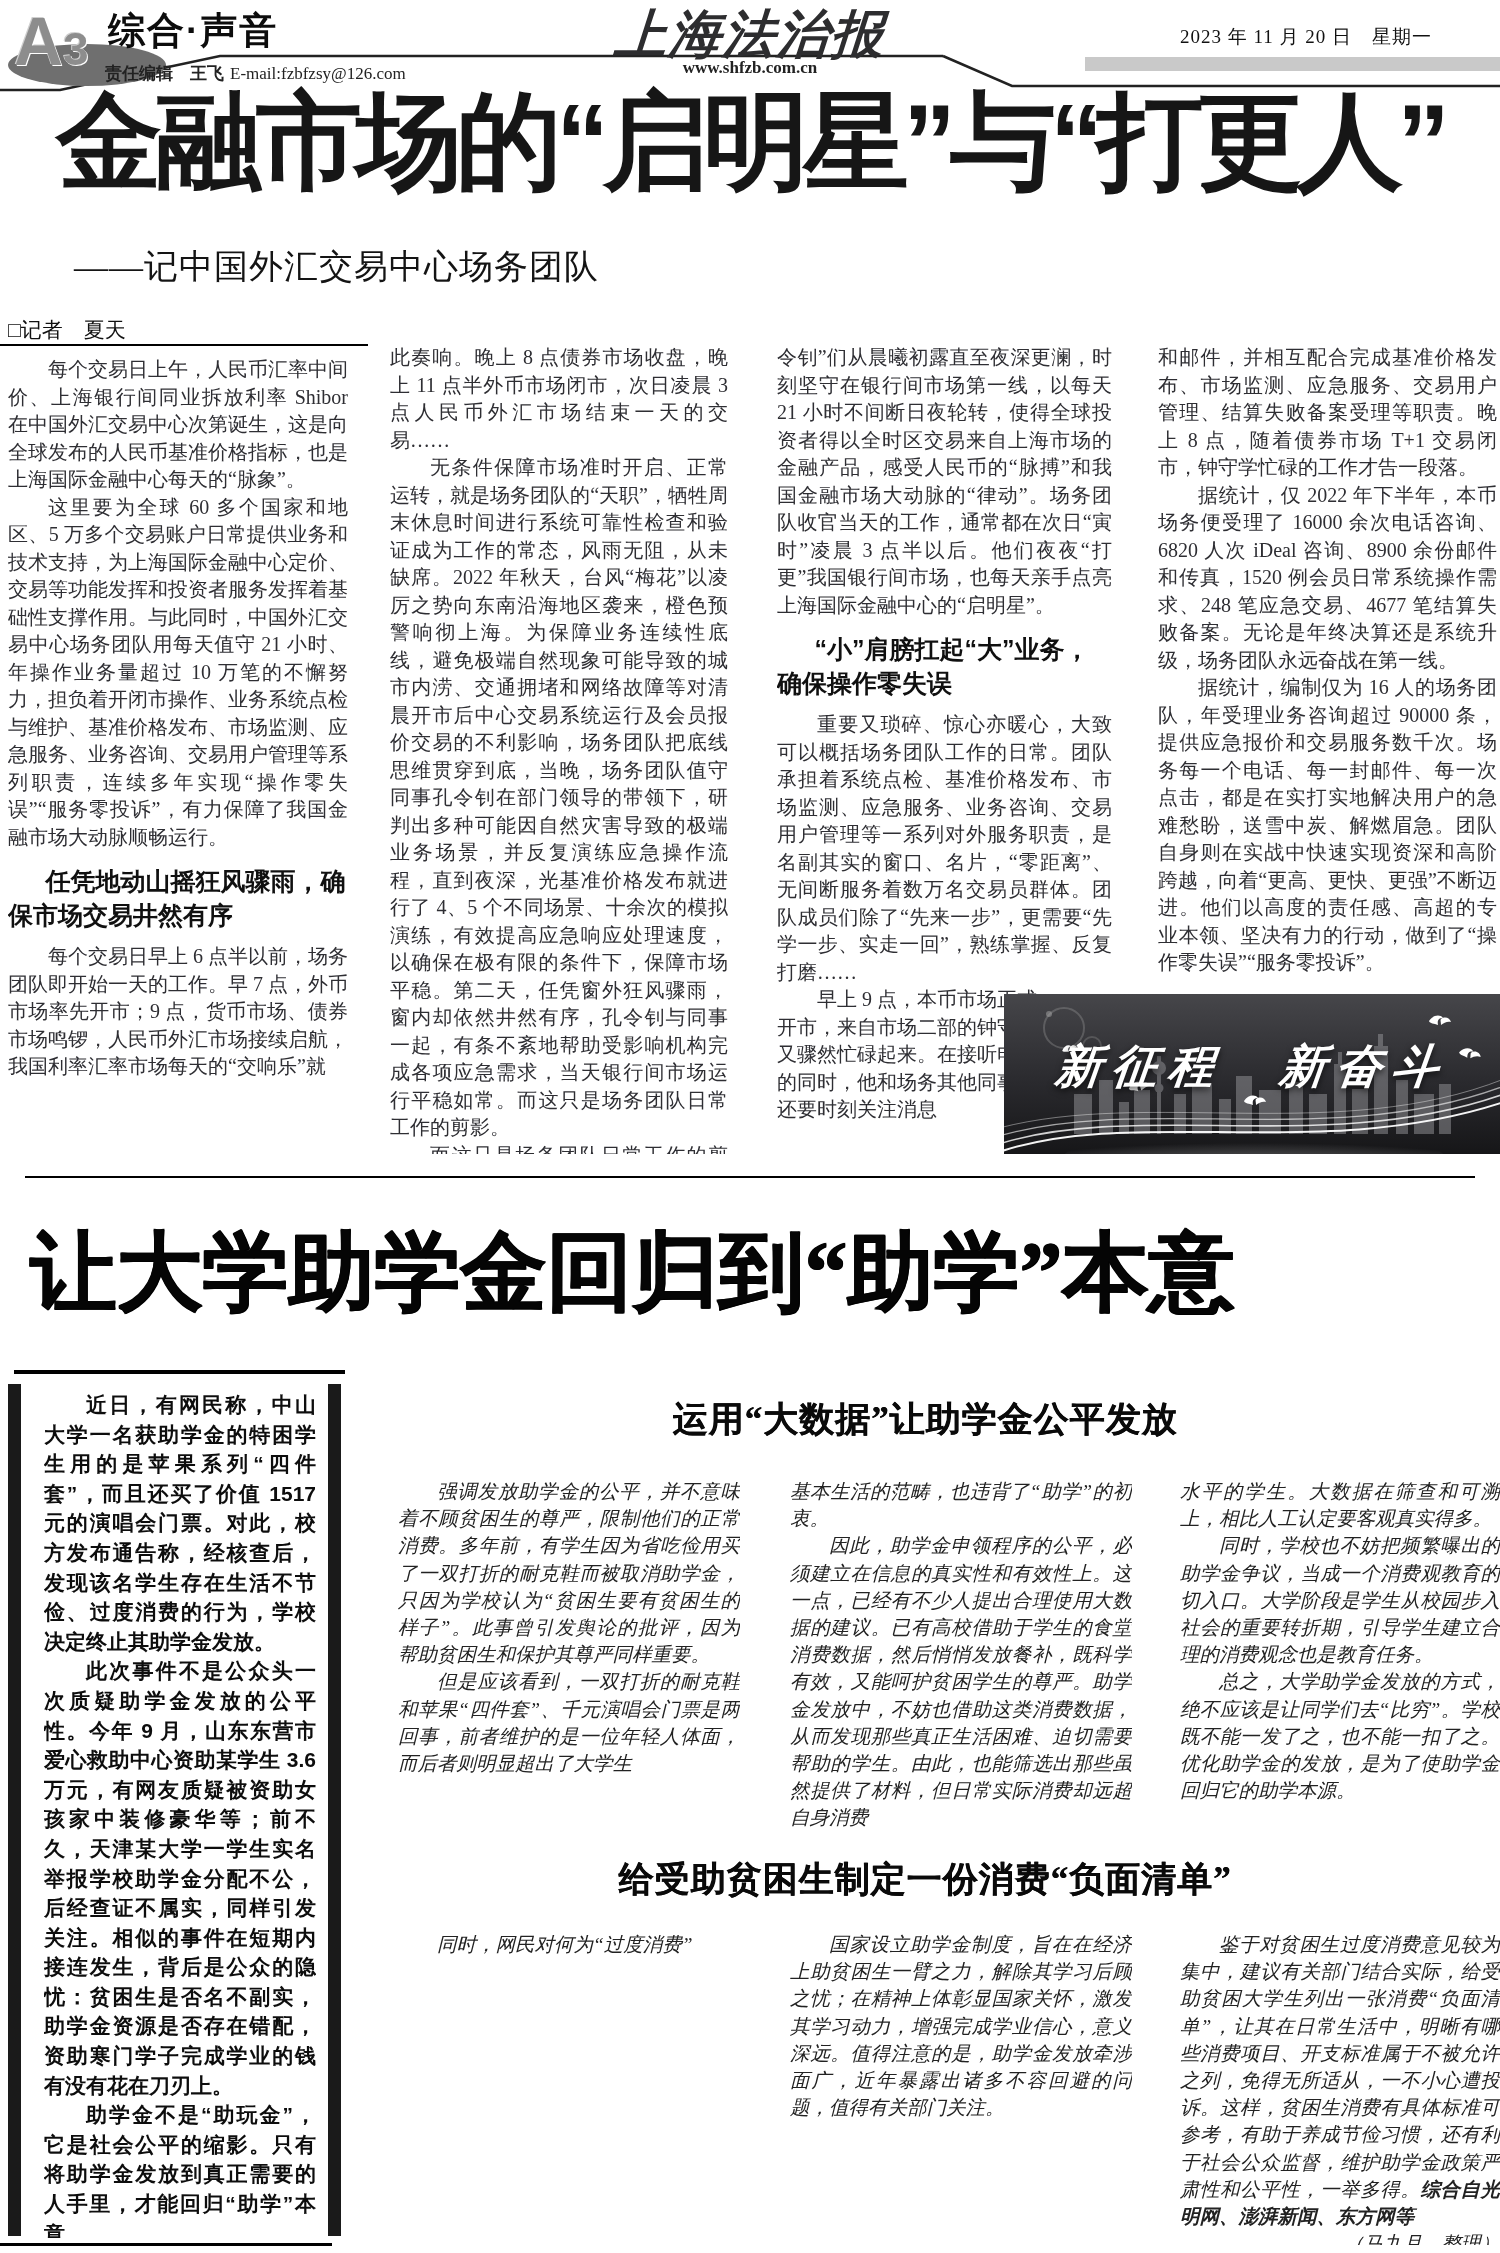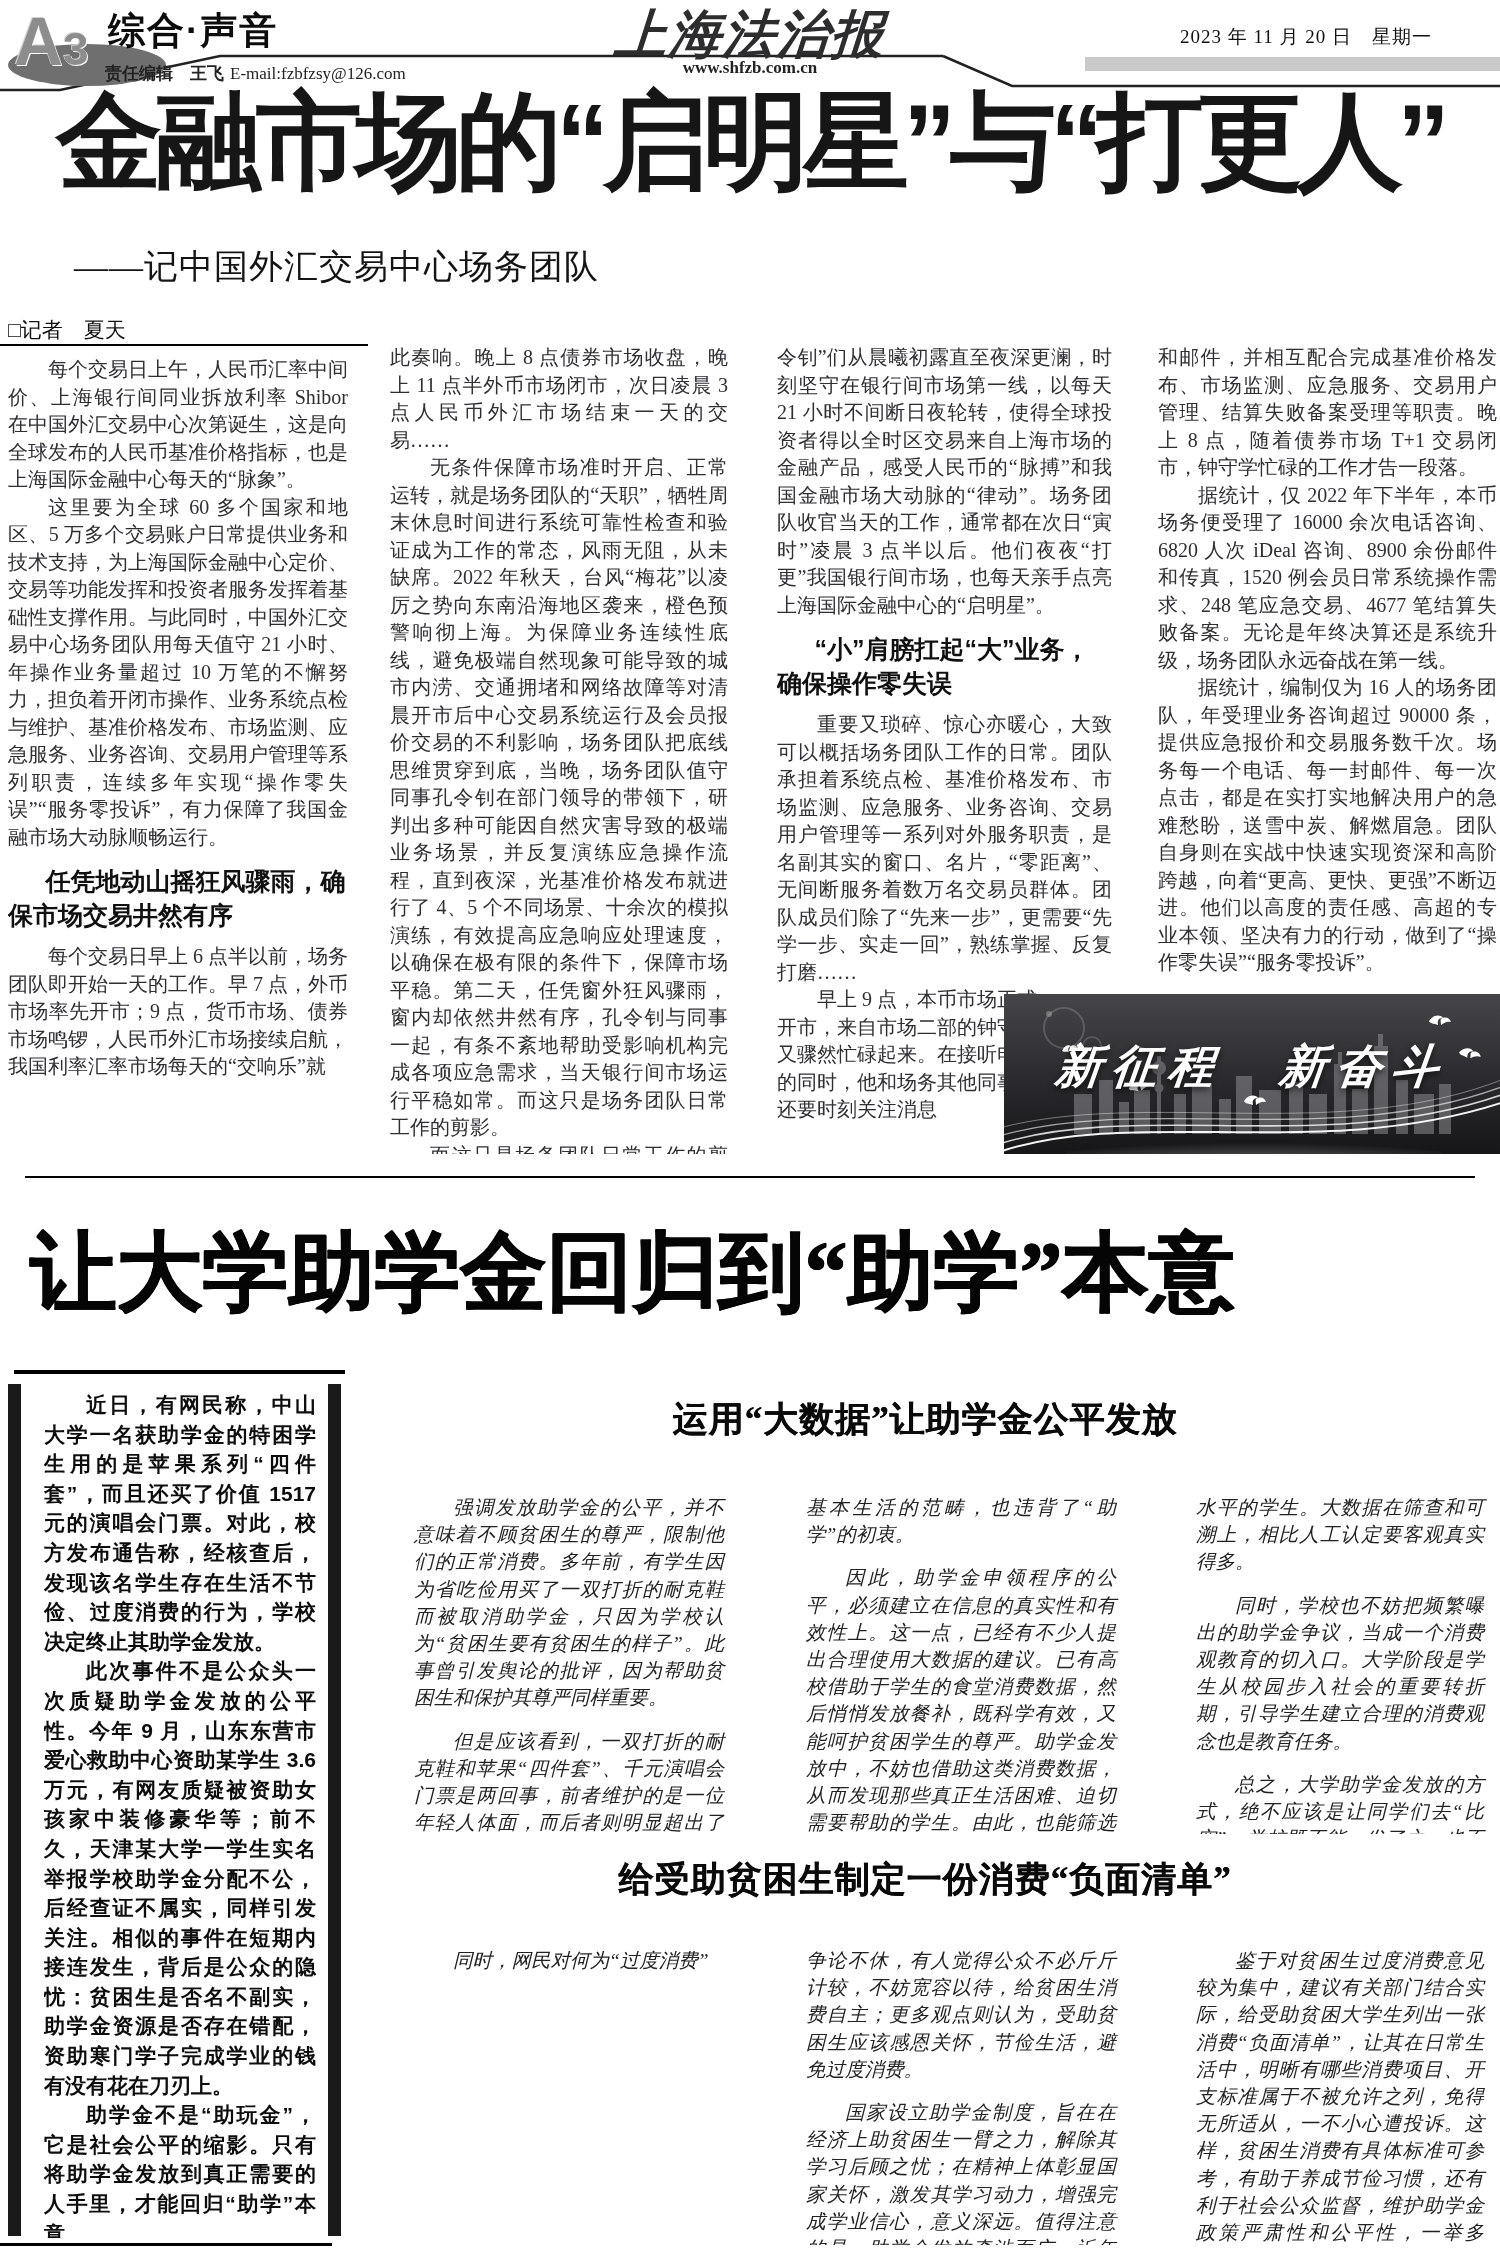--- a/index.html
+++ b/index.html
@@ -60,21 +60,21 @@
   .leftbox-text{left:44px;top:1390px;width:272px;height:848px;overflow:hidden;
                 font-family:"Liberation Sans",sans-serif;font-weight:bold;
                 font-size:21px;line-height:29.6px;text-align:justify;color:#0d0d0d;}
   .leftbox-text p{margin:0;text-indent:2em;}
 
   .sec-heading{width:1150px;left:350px;text-align:center;font-weight:900;font-size:35px;
                color:#0a0a0a;letter-spacing:1px;text-shadow:0.5px 0 #000;}
   .sh1{top:1396px;} .sh2{top:1856px;}
   .seccol{font-style:italic;font-size:19.5px;line-height:27.2px;text-align:justify;
           overflow:hidden;color:#222;}
-  .seccol p{margin:16px;text-indent:2em;}
+  .seccol p{margin:0;text-indent:2em;}
   .s1{top:1478px;height:356px;} .s2{top:1931px;height:314px;}
   .colA{left:398px;width:342px;} .colB{left:790px;width:342px;} .colC{left:1180px;width:320px;}
   .seccol .editor{float:right;font-style:italic;}
   .seccol b{font-weight:bold;}
 </style>
 </head>
 <body>
 
 <div class="page">
 
@@ -208,20 +208,19 @@
       <p style="text-indent: 0px;">水平的学生。大数据在筛查和可溯上，相比人工认定要客观真实得多。</p>
       <p>同时，学校也不妨把频繁曝出的助学金争议，当成一个消费观教育的切入口。大学阶段是学生从校园步入社会的重要转折期，引导学生建立合理的消费观念也是教育任务。</p>
       <p>总之，大学助学金发放的方式，绝不应该是让同学们去“比穷”。学校既不能一发了之，也不能一扣了之。优化助学金的发放，是为了使助学金回归它的助学本源。</p>
     </div>
 
   <div class="abs sec-heading sh2">给受助贫困生制定一份消费“负面清单”</div>
   <div class="abs seccol s2 colA">
       <p>同时，网民对何为“过度消费”</p>
     </div>
   <div class="abs seccol s2 colB">
-      <p style="text-indent: 0px;">争论不休，有人觉得公众不必斤斤计较，不妨宽容以待，给贫困生消费自主；更多观点则认为，受助贫困生应该感恩关怀，节俭生活，避免过度消费。</p>
       <p>国家设立助学金制度，旨在在经济上助贫困生一臂之力，解除其学习后顾之忧；在精神上体彰显国家关怀，激发其学习动力，增强完成学业信心，意义深远。值得注意的是，助学金发放牵涉面广，近年暴露出诸多不容回避的问题，值得有关部门关注。</p>
     </div>
   <div class="abs seccol s2 colC">
       <p><span>鉴于对贫困生过度消费意见较为集中，建议有关部门结合实际，给受助贫困大学生列出一张消费“负面清单”，让其在日常生活中，明晰有哪些消费项目、开支标准属于不被允许之列，免得无所适从，一不小心遭投诉。这样，贫困生消费有具体标准可参考，有助于养成节俭习惯，还有利于社会公众监督，维护助学金政策严肃性和公平性，一举多得。</span><b>综合自光明网、澎湃新闻、东方网等</b><span class="editor">（马九月　整理）</span></p>
     </div>
 
 </div>
 
 </body></html>

